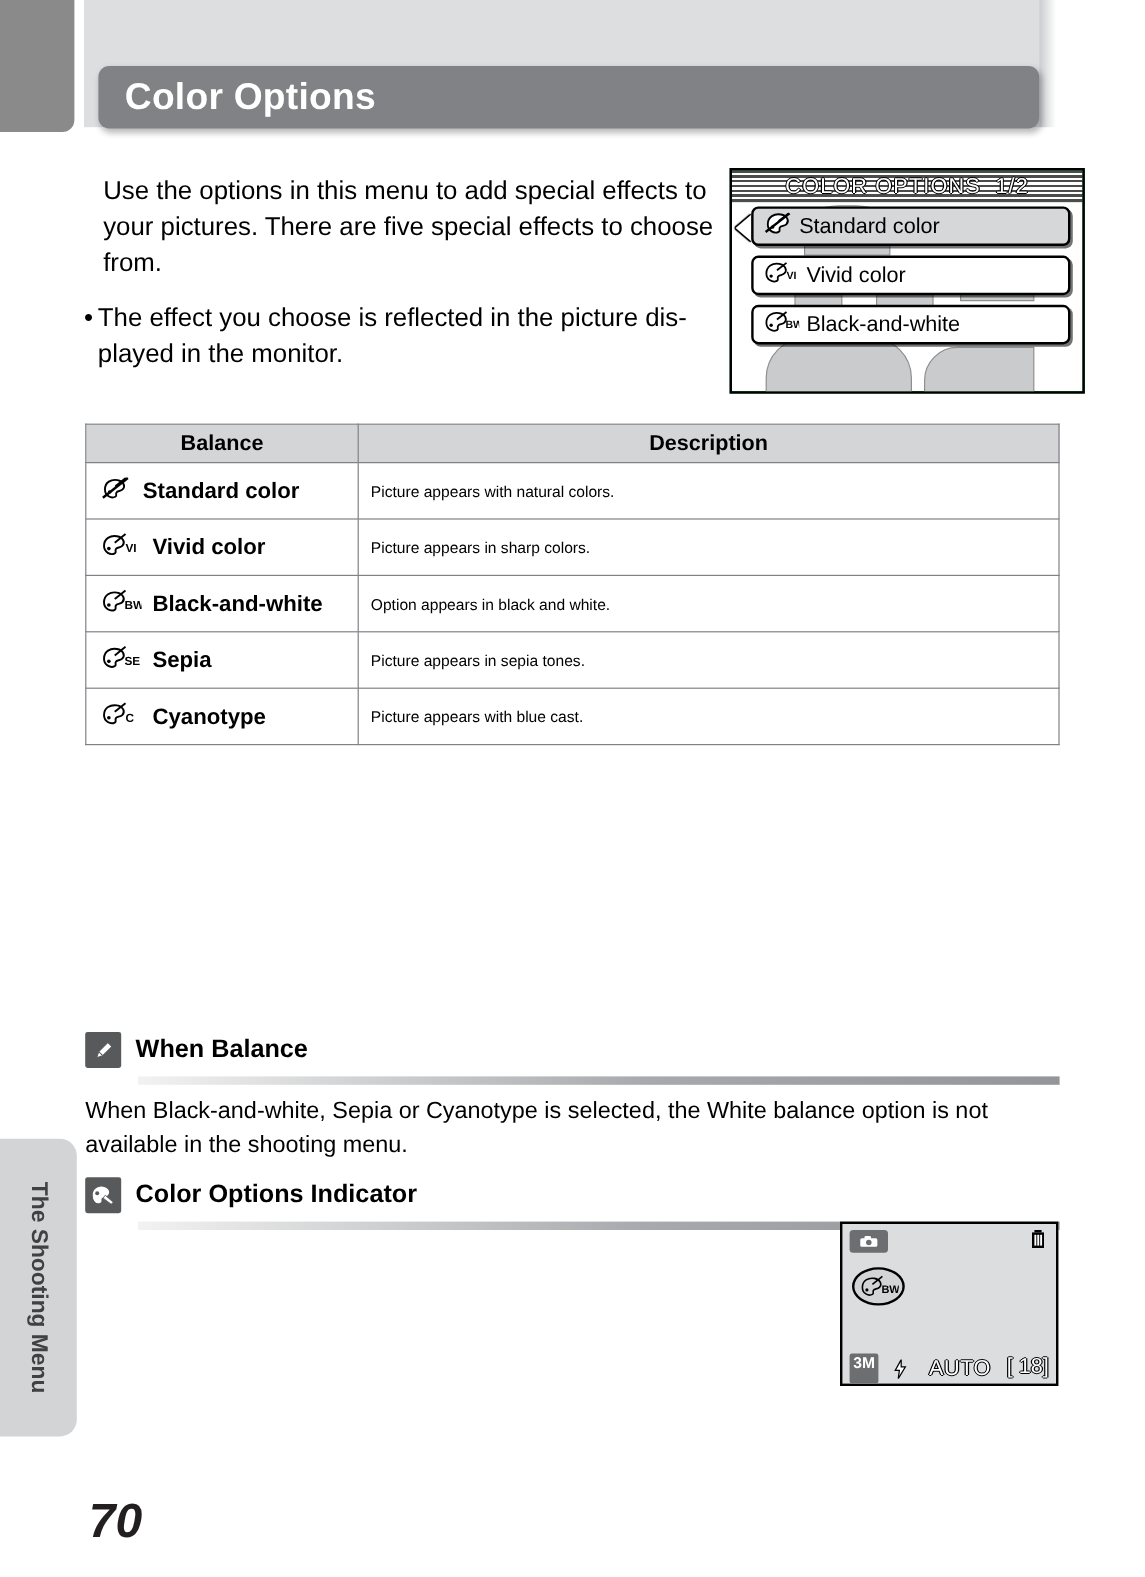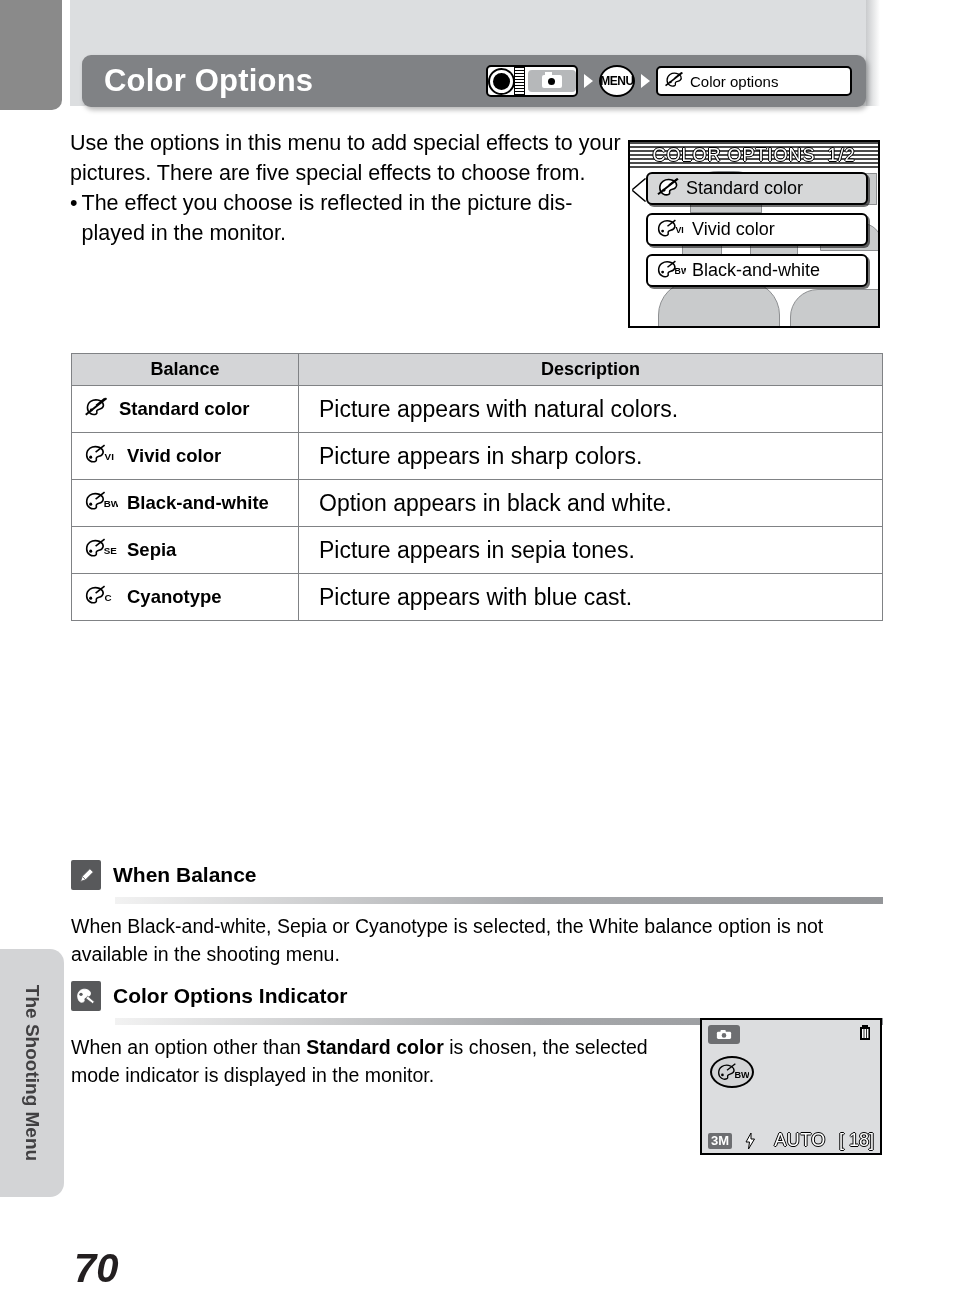--- a/index.html
+++ b/index.html
@@ -78,29 +78,29 @@
     min-width:196px;
   }
   .nav-field-label{font-size:15px;}
   
   .pal{display:inline-block;vertical-align:middle;}
   
   .intro{
     position:absolute;left:70px;top:128px;width:556px;
     font-size:21.5px;line-height:30px;
   }
-  .intro p{margin:0;}
+  .intro p{margin:16px;}
   .intro .bullet{
     display:flex;margin-top:0;
   }
   .intro .bullet .dot{margin-right:4px;}
   .intro .bullet .txt{text-indent:0;}
   
   .lcd{
-    position:absolute;left:628px;top:140px;width:252px;height:188px;
+    position:absolute;left:608px;top:140px;width:296px;height:188px;
     background:#15803d;border:2px solid #000;box-sizing:border-box;overflow:hidden;
   }
   .lcd-title{
     position:relative;height:27px;width:100%;
     background:repeating-linear-gradient(to bottom,#4c4c4c 0 2px,#ffffff 2px 4px);
     display:flex;align-items:center;justify-content:center;
   }
   .lcd-title span{
     font-size:18px;color:#fff;letter-spacing:1px;font-weight:500;
     text-shadow:1px 0 0 #000,-1px 0 0 #000,0 1px 0 #000,0 -1px 0 #000;
@@ -136,21 +136,21 @@
   .opt-table th{
     background:#d4d5d7;font-size:18px;font-weight:bold;height:31px;
   }
   .opt-table th.c-opt{width:226px;}
   .opt-table td.c-opt{
     height:46px;font-size:18.5px;font-weight:bold;padding-left:12px;
     white-space:nowrap;
   }
   .opt-table td.c-opt .cell{display:flex;align-items:center;gap:9px;}
   .opt-table td.c-desc{
-    font-size:23px;padding-left:20px;
+    font-size:13px;padding-left:10px;
   }
   
   .note{position:absolute;left:71px;width:812px;}
   .note-head{display:flex;align-items:center;gap:12px;height:34px;}
   .note-icon{
     width:30px;height:30px;background:#58595b;border-radius:2px;
     display:flex;align-items:center;justify-content:center;flex:0 0 auto;
   }
   .note-title{font-size:21px;font-weight:bold;}
   .note-rule{
@@ -169,21 +169,21 @@
     border-radius:3px;display:flex;align-items:center;justify-content:center;
   }
   .mon-batt{position:absolute;right:8px;top:5px;}
   .mon-colorind{
     position:absolute;left:8px;top:36px;width:44px;height:32px;
     border:2px solid #000;border-radius:50%;background:#d3d4d6;
     display:flex;align-items:center;justify-content:center;box-sizing:border-box;
   }
   .mon-bottom{
     position:absolute;left:0;right:0;bottom:0;height:25px;
-    display:flex;align-items:center;justify-content:space-between;
+    display:flex;justify-content:space-between;
     padding:0 6px;box-sizing:border-box;margin-top:16px;
   }
   .mon-size{
     background:#6d6e71;color:#fff;font-size:13px;font-weight:bold;
     padding:1px 3px;border-radius:2px;line-height:14px;
   }
   .mon-flash{
     color:#ffffff;font-size:18px;letter-spacing:.5px;font-weight:500;
     text-shadow:1px 0 0 #000,-1px 0 0 #000,0 1px 0 #000,0 -1px 0 #000;
     display:flex;align-items:center;gap:18px;
@@ -210,43 +210,20 @@
 </head>
 <body>
 
 <div class="header-band"></div>
 <div class="header-band-edge"></div>
 <div class="corner-tab"></div>
 
 <div class="title-bar">
   <div class="title-text">Color Options</div>
 
-  <div class="nav-path">
-    <div class="nav-modedial">
-      <div class="nav-dot"></div>
-      <div class="nav-hatch"></div>
-      <div class="nav-camchip">
-          <div class="cam"></div>
-        </div>
-    </div>
-    <div class="nav-arrow"></div>
-    <div class="nav-menu">MENU</div>
-    <div class="nav-arrow"></div>
-    <div class="nav-field">
-      <span class="pal">
-        <svg width="20" height="17" viewBox="0 0 26 22">
-          <path d="M4 12 C4 5 10 2 16 3 C22 4 24 9 21 12 C19 14 16 13 15 15 C14 17 16 18 14 19 C10 21 4 18 4 12 Z" fill="#fff" stroke="#000" stroke-width="1.7"></path>
-          <circle cx="8.5" cy="14.5" r="1.5" fill="#000"></circle>
-          <path d="M14 9 L23 2" stroke="#000" stroke-width="1.7" fill="none"></path>
-          <path d="M2 19 L24 2" stroke="#000" stroke-width="2.1" fill="none"></path>
-        </svg>
-      </span>
-      <span class="nav-field-label">Color options</span>
-    </div>
-  </div>
 </div>
 
 <div class="intro">
   <p>Use the options in this menu to add special effects to your pictures. There are five special effects to choose from.</p>
   <div class="bullet">
     <span class="dot">•</span>
     <span class="txt">The effect you choose is reflected in the picture dis-played in the monitor.</span>
   </div>
 </div>
 
@@ -421,23 +398,20 @@
     <div class="note-icon">
       <svg width="20" height="18" viewBox="0 0 24 20">
         <path d="M2 10 C2 4 7 1 12 2 C17 3 19 7 16 10 C14 12 11 11 10 13 C9 15 11 16 9 17 C5 19 2 15 2 10 Z" fill="#fff" stroke="#fff" stroke-width="1"></path>
         <circle cx="6" cy="8" r="2" fill="#58595b"></circle>
         <path d="M14 10 L22 17 L20 19 L12 13 Z" fill="#fff" stroke="#58595b" stroke-width=".8"></path>
       </svg>
     </div>
     <div class="note-title">Color Options Indicator</div>
   </div>
   <div class="note-rule"></div>
-  <div class="note-body" style="width:620px;">
-    <span>When an option other than </span><b>Standard color</b><span> is chosen, the selected mode indicator is displayed in the monitor.</span>
-  </div>
 </div>
 
 <div class="monitor">
   <div class="mon-modebadge">
     <svg width="16" height="11" viewBox="0 0 18 12">
       <rect x="1" y="3" width="16" height="8" rx="1.5" fill="#fff"></rect>
       <rect x="5" y="1" width="6" height="3" rx="1" fill="#fff"></rect>
       <circle cx="9" cy="7" r="2.6" fill="#6d6e71"></circle>
     </svg>
   </div>

